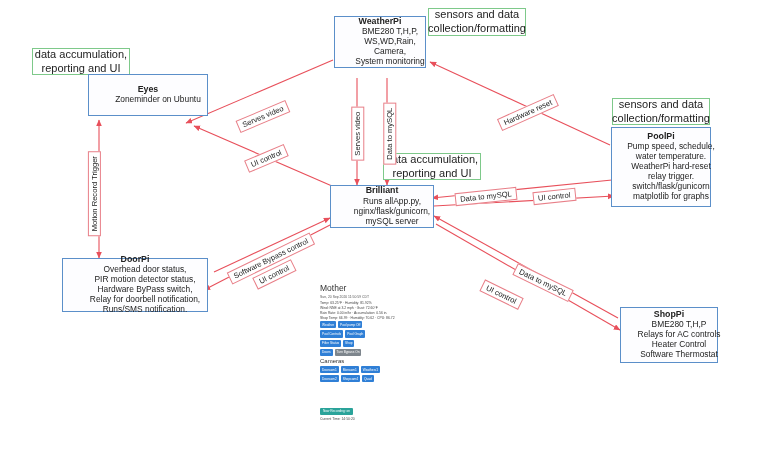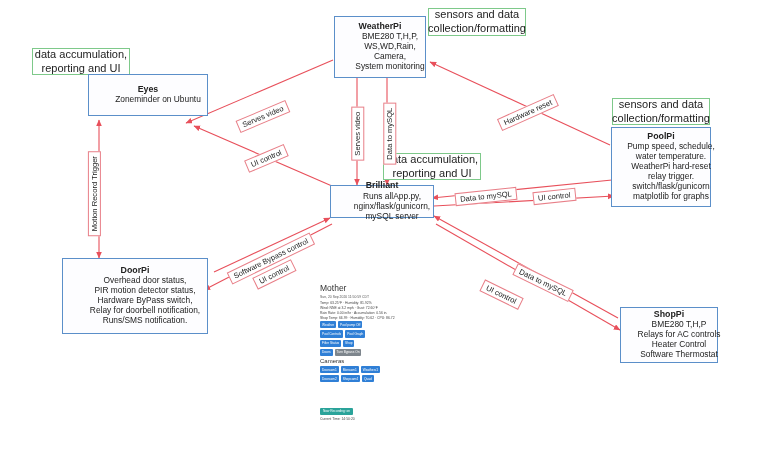--- a/index.html
+++ b/index.html
@@ -125,21 +125,21 @@
   <div class="note" style="left:612px;top:98px;width:98px;height:27px;">
     <span class="line">sensors and data</span>
     <span class="line">collection/formatting</span>
   </div>
 
   <div class="note" style="left:383px;top:153px;width:98px;height:27px;">
     <span class="line">data accumulation,</span>
     <span class="line">reporting and UI</span>
   </div>
 
-  <div class="node" style="left:334px;top:16px;width:92px;height:62px;">
+  <div class="node" style="left:334px;top:16px;width:92px;height:52px;">
     <span class="title">WeatherPi</span>
     <span class="line">BME280 T,H,P,</span>
     <span class="line">WS,WD,Rain,</span>
     <span class="line">Camera,</span>
     <span class="line">System monitoring</span>
   </div>
 
   <div class="node" style="left:88px;top:74px;width:120px;height:42px;">
     <span class="title">Eyes</span>
     <span class="line">Zoneminder on Ubuntu</span>
@@ -148,28 +148,28 @@
   <div class="node" style="left:611px;top:127px;width:100px;height:80px;">
     <span class="title">PoolPi</span>
     <span class="line">Pump speed, schedule,</span>
     <span class="line">water temperature.</span>
     <span class="line">WeatherPi hard-reset</span>
     <span class="line">relay trigger.</span>
     <span class="line">switch/flask/gunicorn</span>
     <span class="line">matplotlib for graphs</span>
   </div>
 
-  <div class="node" style="left:330px;top:185px;width:104px;height:33px;">
+  <div class="node" style="left:330px;top:185px;width:104px;height:43px;">
     <span class="title">Brilliant</span>
     <span class="line">Runs allApp.py,</span>
     <span class="line">nginx/flask/gunicorn,</span>
     <span class="line">mySQL server</span>
   </div>
 
-  <div class="node" style="left:62px;top:258px;width:146px;height:76px;">
+  <div class="node" style="left:62px;top:258px;width:146px;height:54px;">
     <span class="title">DoorPi</span>
     <span class="line">Overhead door status,</span>
     <span class="line">PIR motion detector status,</span>
     <span class="line">Hardware ByPass switch,</span>
     <span class="line">Relay for doorbell notification,</span>
     <span class="line">Runs/SMS notification.</span>
   </div>
 
   <div class="node" style="left:620px;top:307px;width:98px;height:56px;">
     <span class="title">ShopPi</span>

